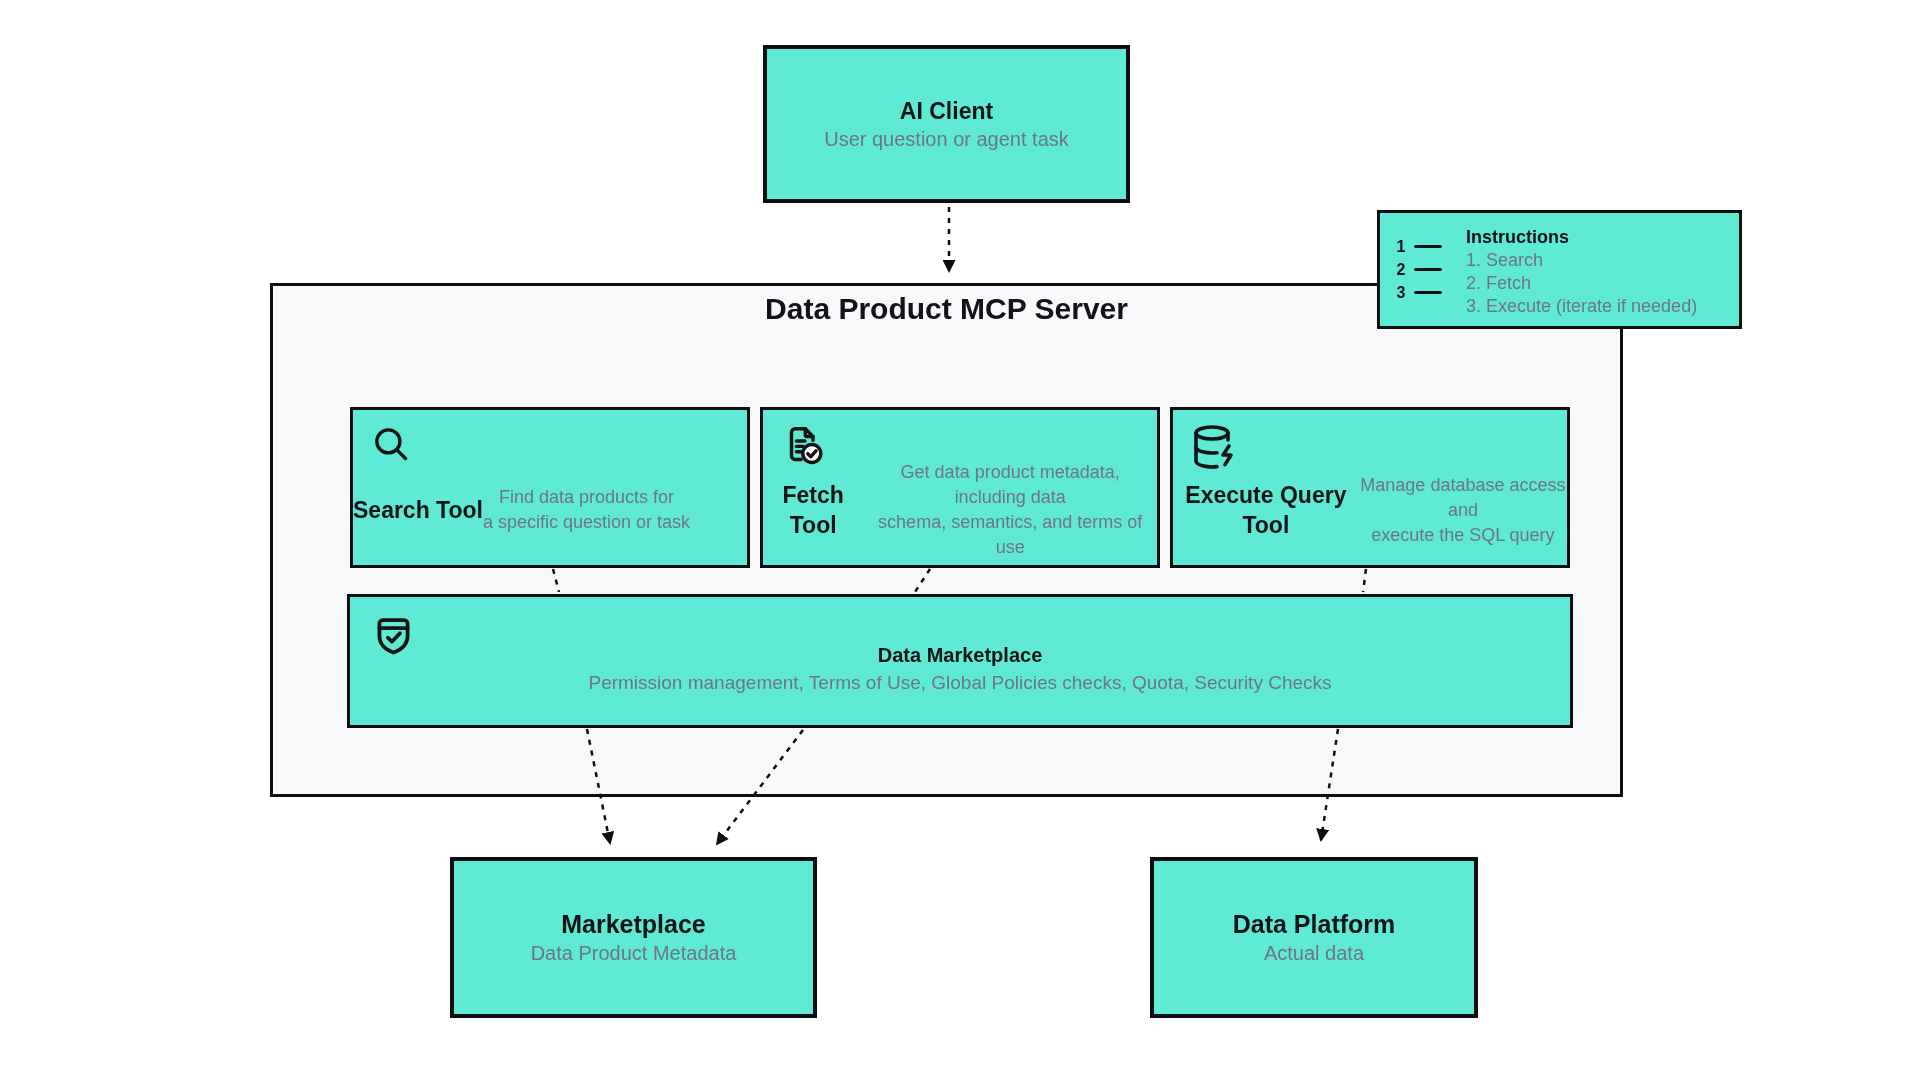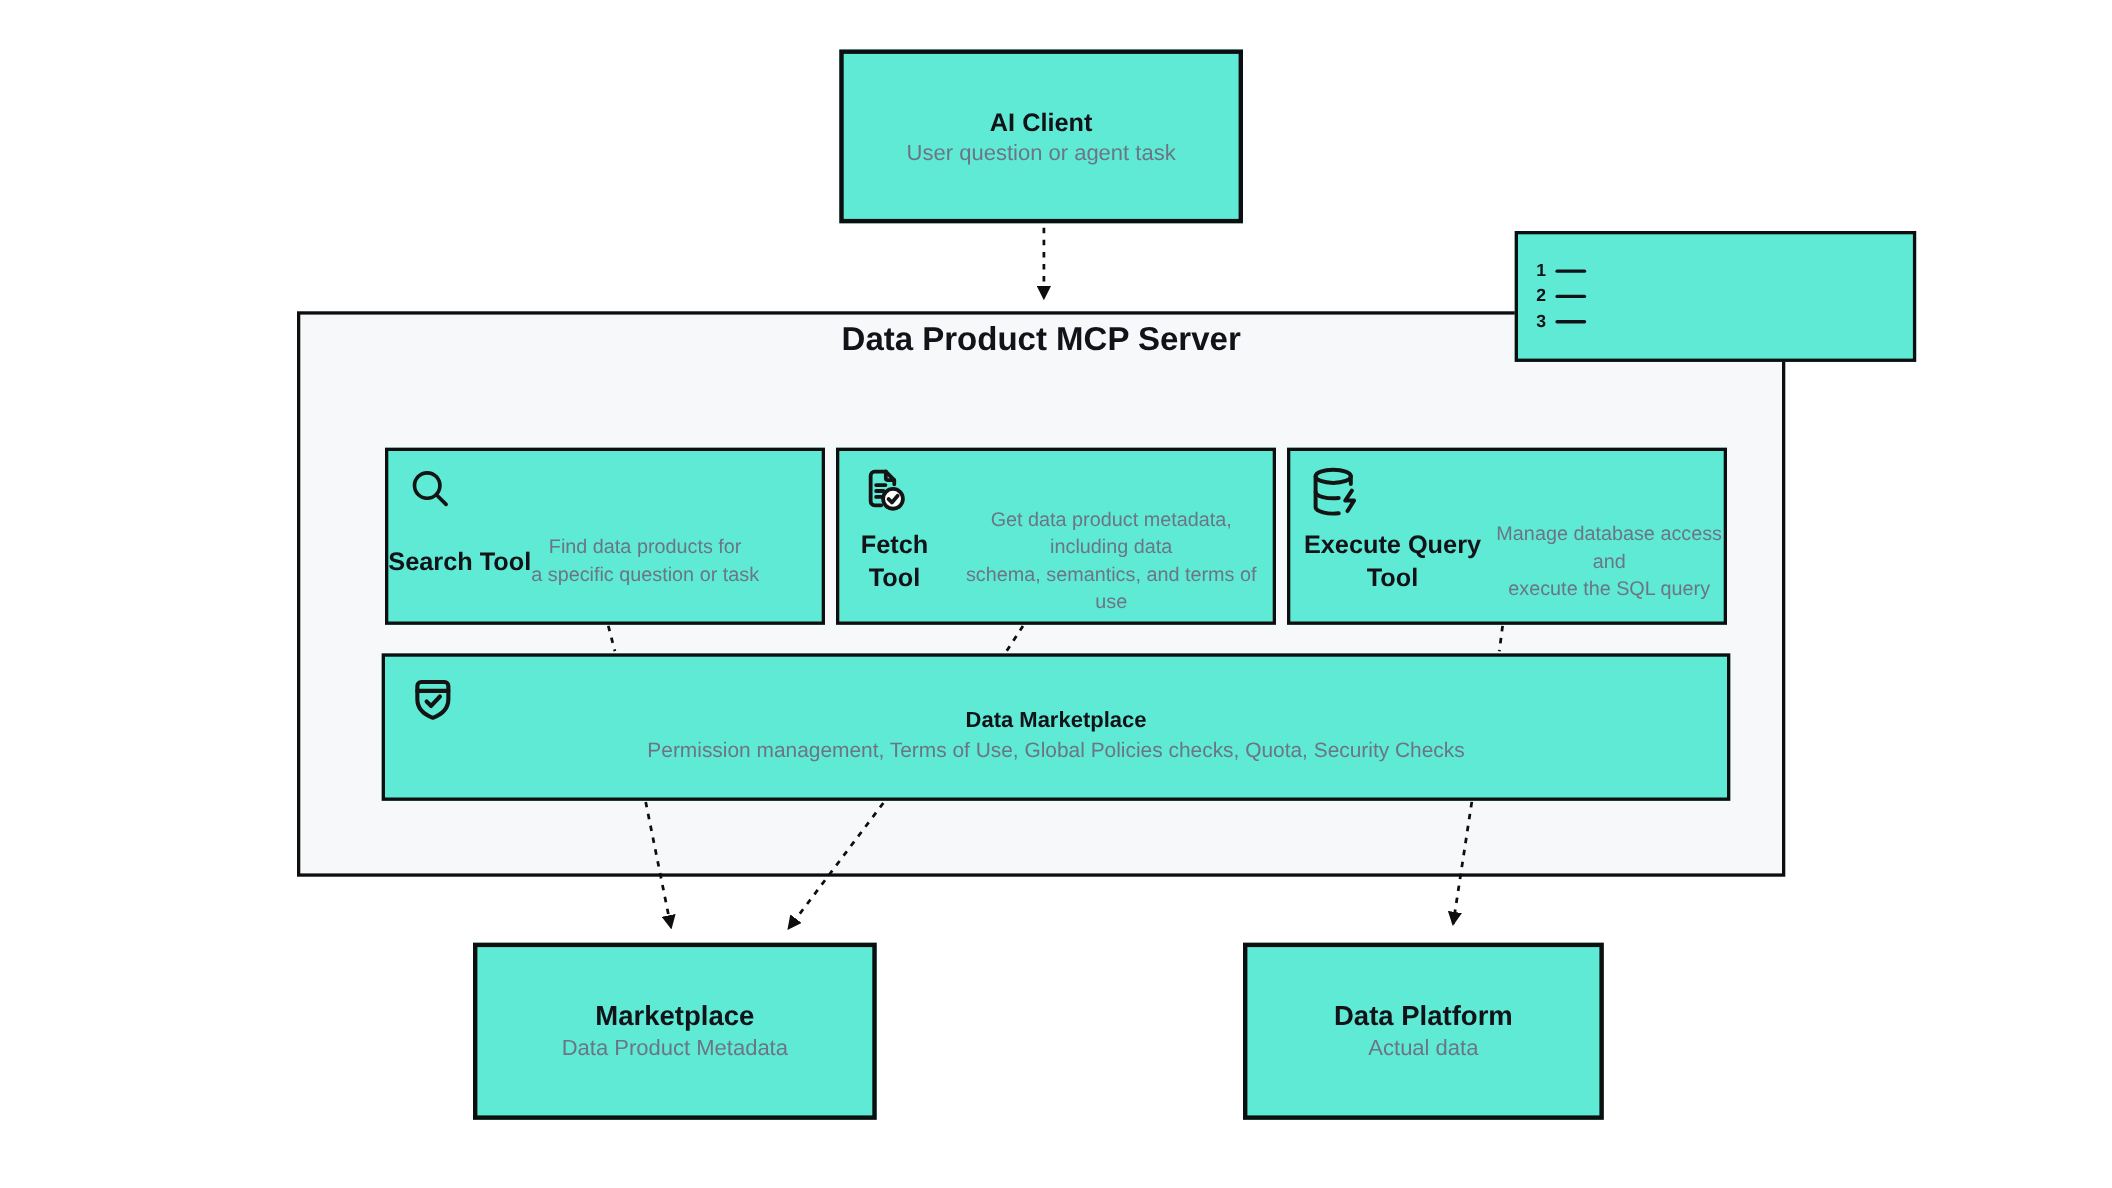--- a/index.html
+++ b/index.html
@@ -45,21 +45,21 @@
 
   
   .governance{left:347px;top:594px;width:1226px;height:134px;border:3px solid #0d0e10;z-index:3;
     display:flex;flex-direction:column;align-items:center;text-align:center;padding-top:46px;}
   .governance .title{font-size:20px;line-height:24px;}
   .governance .subtitle{font-size:19px;line-height:25px;margin-top:3px;}
   .gov-icon{position:absolute;top:16px;left:20px;}
 
   
   .bottom-box{top:857px;height:161px;border:4px solid #0d0e10;z-index:3;
-    display:flex;flex-direction:column;align-items:center;justify-content:center;text-align:center;}
+    display:flex;flex-direction:column;align-items:center;justify-content:center;text-align:center;margin-left:20px;}
   .marketplace{left:430px;width:367px;}
   .data-platform{left:1130px;width:328px;}
   .bottom-box .title{font-size:25px;line-height:32px;}
   .bottom-box .subtitle{font-size:20px;line-height:27px;}
 
   .connectors{position:absolute;left:0;top:0;z-index:4;pointer-events:none;}
   .icon-svg{display:block;}
 </style>
 </head>
 <body>
@@ -98,20 +98,26 @@
           <span class="oli-line"></span>
         </div>
       <div class="oli-row">
           <span class="oli-num">2</span>
           <span class="oli-line"></span>
         </div>
       <div class="oli-row">
           <span class="oli-num">3</span>
           <span class="oli-line"></span>
         </div>
+    </div>
+    <div class="instr-text">
+      <div class="title">Instructions</div>
+      <div class="instr-item">1. Search</div>
+      <div class="instr-item">2. Fetch</div>
+      <div class="instr-item">3. Execute (iterate if needed)</div>
     </div>
   </div>
 
   <div class="box tool tool-search">
     <span class="tool-icon">
       <svg class="icon-svg" width="42" height="42" viewBox="0 0 24 24" fill="none" stroke="#141414" stroke-width="1.9" stroke-linecap="round">
         <circle cx="10.5" cy="10.5" r="6.6"></circle>
         <line x1="15.4" y1="15.4" x2="20.3" y2="20.3"></line>
       </svg>
     </span>

